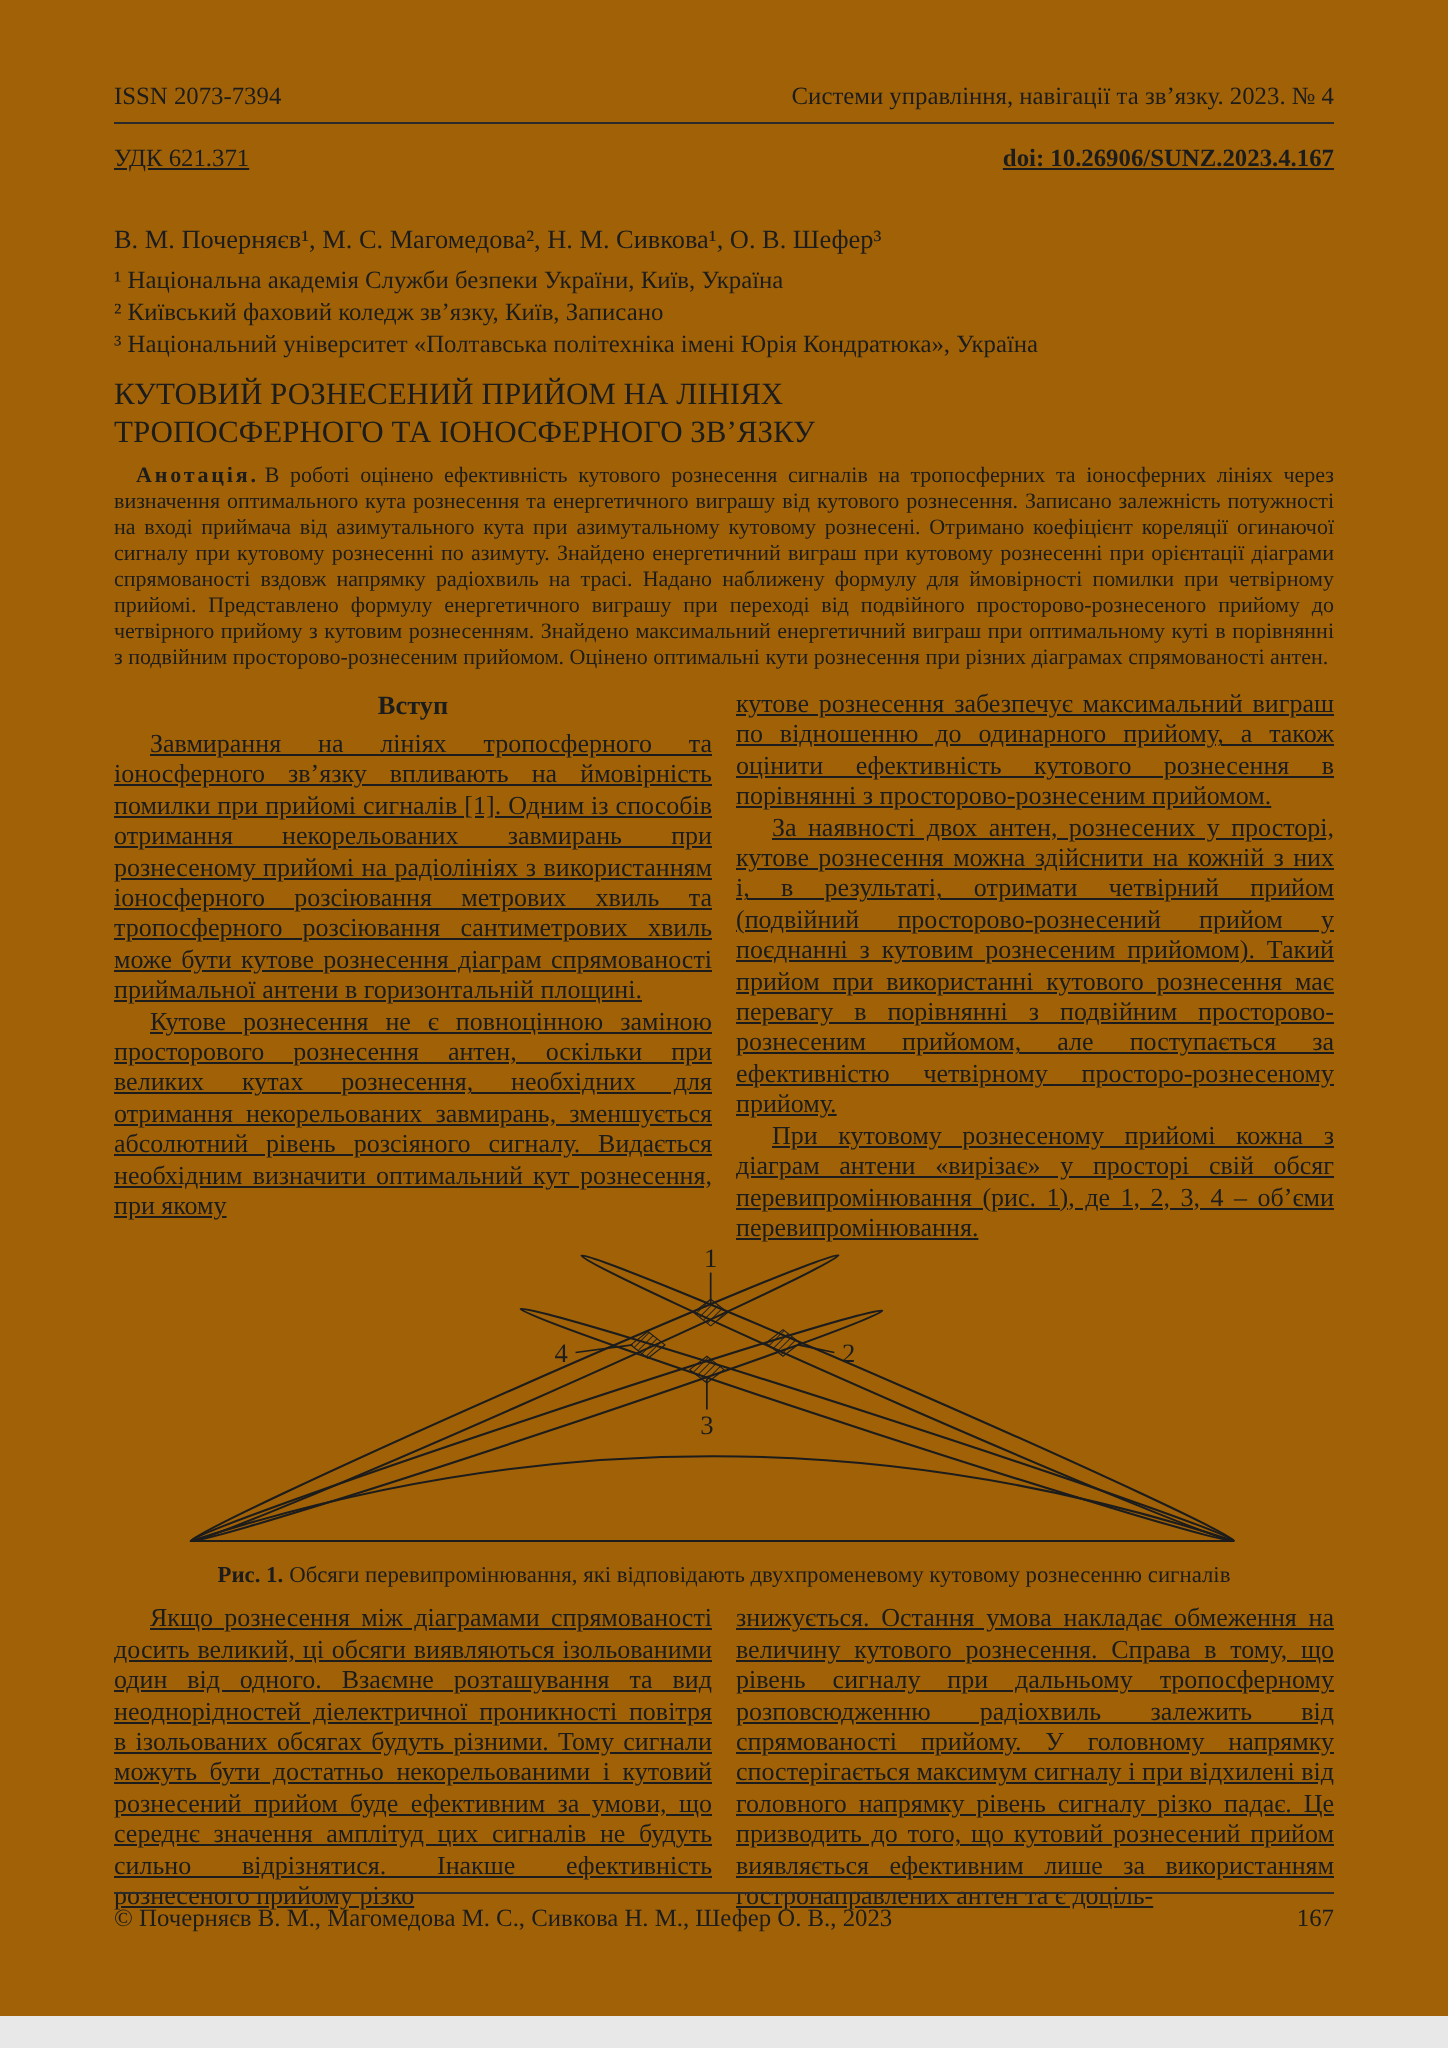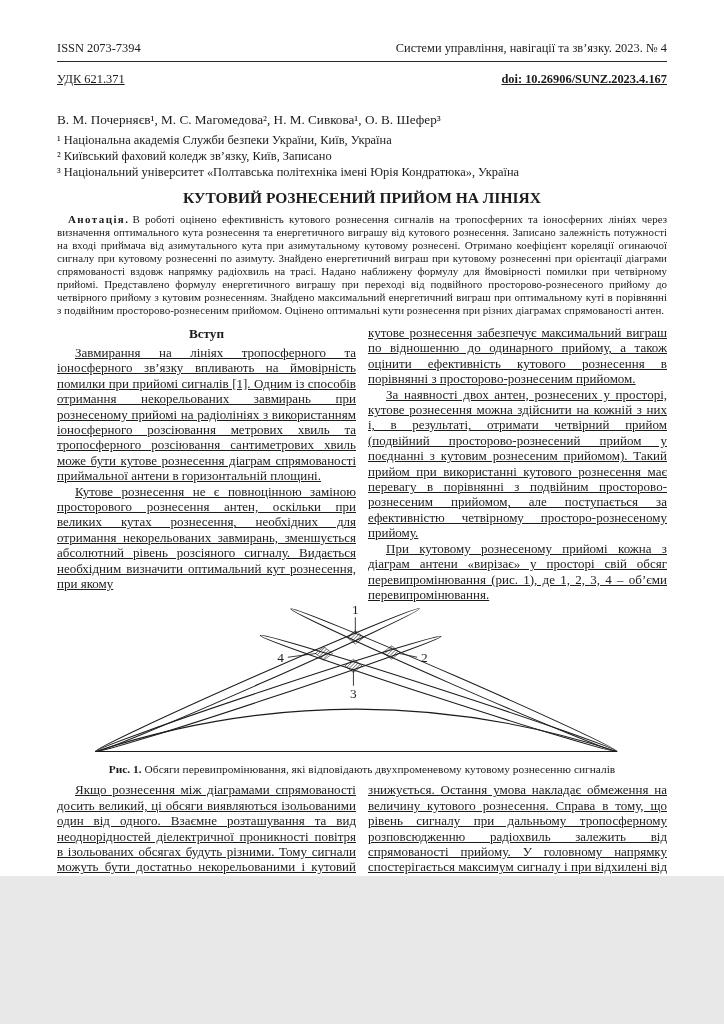--- a/index.html
+++ b/index.html
@@ -1,33 +1,33 @@
 <!DOCTYPE html>
 <html><head>
 <meta charset="utf-8">
 <style>
   html,body{margin:0;padding:0;background:#e8e8e8;}
   .page{
     position:relative;
-    width:724px;height:876px;
+    width:724px;height:1008px;
     margin:0 auto;
-    background:#ffffff;
+    background:#a16207;
     box-sizing:border-box;
     padding:40px 57px 0 57px;
     overflow:hidden;
     font-family:"Liberation Serif","DejaVu Serif",serif;
     color:#1c1c1c;
   }
   .hdr-row{display:flex;justify-content:space-between;align-items:baseline;font-size:12.4px;line-height:16px;}
   .hdr-rule{border-top:1px solid #2a2a2a;margin-top:5px;height:0;}
   .udc-row{margin-top:9px;text-decoration:underline;}
   .doi{font-weight:bold;}
   .authors{margin-top:24px;font-size:13.2px;line-height:17px;}
   .affils{margin-top:4px;font-size:12.4px;line-height:16px;}
-  .title{margin:8px 0 0 0;text-align:center;font-size:15.5px;line-height:19px;font-weight:bold;}
+  .title{margin:8px 0 0 0;font-size:15.5px;line-height:19px;font-weight:normal;}
   .abstract{margin:6px 0 0 0;font-size:11px;line-height:13px;text-align:justify;text-indent:11px;}
   .kw{margin-top:2px;}
   .sp-label{font-weight:bold;letter-spacing:1.4px;margin-right:3px;margin-top:20px;}
   .columns{margin-top:8px;display:flex;gap:12px;}
   .col{width:299px;flex:0 0 299px;}
   .section-heading{text-align:center;font-weight:bold;font-size:13.2px;line-height:18px;margin-bottom:2px;}
   .body-p{margin:0;font-size:13px;line-height:15.4px;text-align:justify;text-decoration:underline;}
   .indent{text-indent:18px;}
   .figure{margin-top:0;text-align:center;}
   .fig-svg{display:block;margin:0 auto;}
@@ -57,20 +57,21 @@
   <div class="authors">В. М. Почерняєв¹, М. С. Магомедова², Н. М. Сивкова¹, О. В. Шефер³</div>
 
   <div class="affils">
     <div>¹ Національна академія Служби безпеки України, Київ, Україна</div>
     <div>² Київський фаховий коледж зв’язку, Київ, Записано</div>
     <div>³ Національний університет «Полтавська політехніка імені Юрія Кондратюка», Україна</div>
   </div>
 
   <h1 class="title">
     <span>КУТОВИЙ РОЗНЕСЕНИЙ ПРИЙОМ НА ЛІНІЯХ</span><br>
+    <span>ТРОПОСФЕРНОГО ТА ІОНОСФЕРНОГО ЗВ’ЯЗКУ</span>
   </h1>
 
   <p class="abstract">
     <span class="sp-label">Анотація.</span><span>В роботі оцінено ефективність кутового рознесення сигналів на тропосферних та іоносферних лініях через визначення оптимального кута рознесення та енергетичного виграшу від кутового рознесення. Записано залежність потужності на вході приймача від азимутального кута при азимутальному кутовому рознесені. Отримано коефіцієнт кореляції огинаючої сигналу при кутовому рознесенні по азимуту. Знайдено енергетичний виграш при кутовому рознесенні при орієнтації діаграми спрямованості вздовж напрямку радіохвиль на трасі. Надано наближену формулу для ймовірності помилки при четвірному прийомі. Представлено формулу енергетичного виграшу при переході від подвійного просторово-рознесеного прийому до четвірного прийому з кутовим рознесенням. Знайдено максимальний енергетичний виграш при оптимальному куті в порівнянні з подвійним просторово-рознесеним прийомом. Оцінено оптимальні кути рознесення при різних діаграмах спрямованості антен.</span>
   </p>
 
 
   <div class="columns">
     <div class="col">
       <div class="section-heading">Вступ</div>
@@ -128,17 +129,18 @@
       <p class="body-p indent">Якщо рознесення між діаграмами спрямованості досить великий, ці обсяги виявляються ізольованими один від одного. Взаємне розташування та вид неоднорідностей діелектричної проникності повітря в ізольованих обсягах будуть різними. Тому сигнали можуть бути достатньо некорельованими і кутовий рознесений прийом буде ефективним за умови, що середнє значення амплітуд цих сигналів не будуть сильно відрізнятися. Інакше ефективність рознесеного прийому різко</p>
     </div>
     <div class="col">
       <p class="body-p">знижується. Остання умова накладає обмеження на величину кутового рознесення. Справа в тому, що рівень сигналу при дальньому тропосферному розповсюдженню радіохвиль залежить від спрямованості прийому. У головному напрямку спостерігається максимум сигналу і при відхилені від головного напрямку рівень сигналу різко падає. Це призводить до того, що кутовий рознесений прийом виявляється ефективним лише за використанням гостронаправлених антен та є доціль-</p>
     </div>
   </div>
 
   <div class="footer">
     <div class="footer-rule"></div>
     <div class="footer-row">
+      <span>©   Почерняєв В. М., Магомедова М. С., Сивкова Н. М., Шефер О. В., 2023</span>
       <span>167</span>
     </div>
   </div>
 
 </div>
 
 </body></html>

